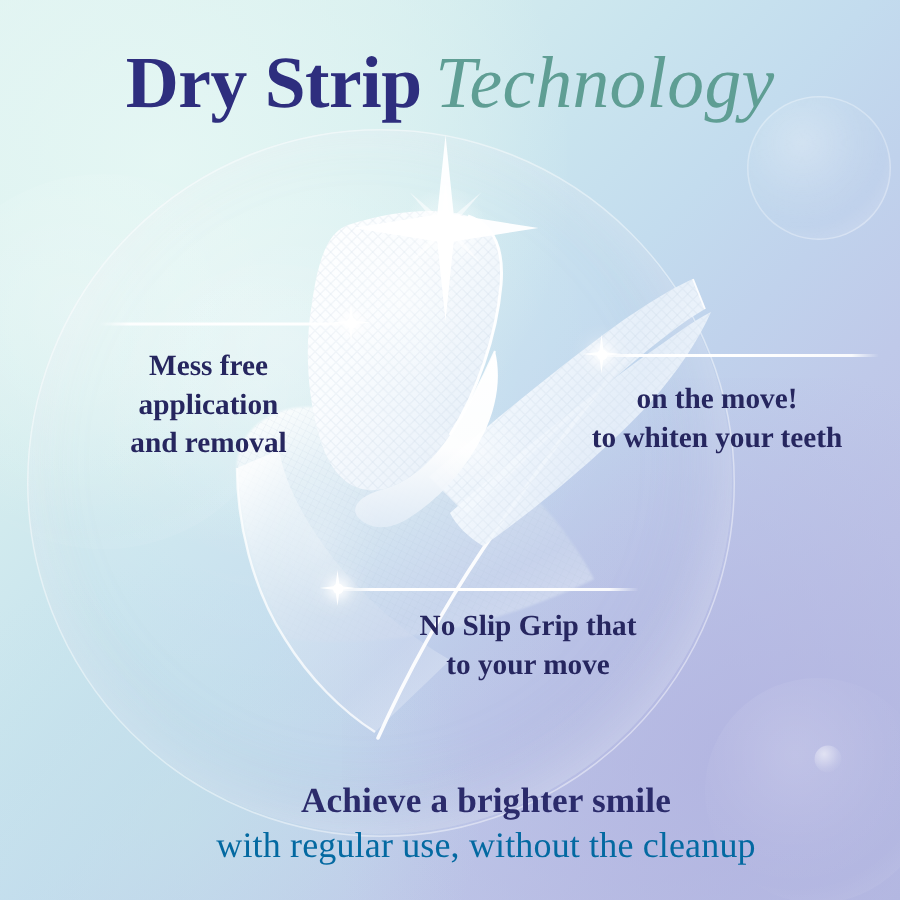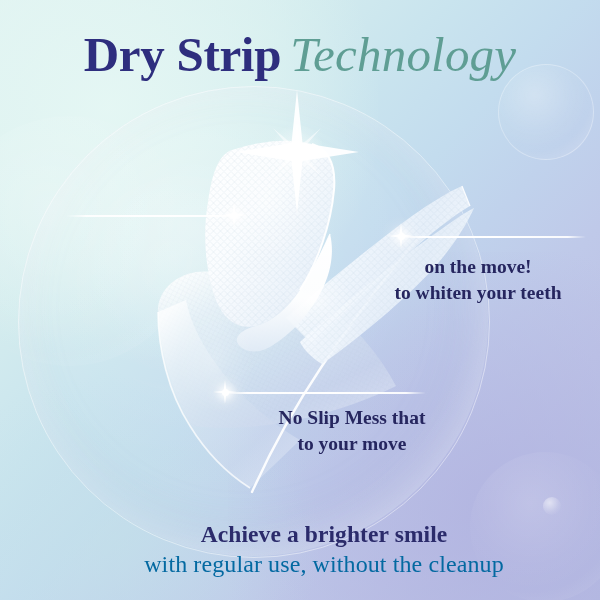--- a/index.html
+++ b/index.html
@@ -424,28 +424,33 @@
 
   <div class="leader leader-left"></div>
   <div class="node   node-left"></div>
 
   <div class="leader leader-right"></div>
   <div class="node   node-right"></div>
 
   <div class="leader leader-bottom"></div>
   <div class="node   node-bottom"></div>
 
+  <div class="callout callout-left">
+    <div>Mess free</div>
+    <div>application</div>
+    <div>and removal</div>
+  </div>
 
   <div class="callout callout-right">
     <div>on the move!</div>
     <div>to whiten your teeth</div>
   </div>
 
   <div class="callout callout-bottom">
-    <div>No Slip Mess that</div>
+    <div>No Slip Grip that</div>
     <div>to your move</div>
   </div>
 
   <div class="tagline">
     <div class="tagline-1">Achieve a brighter smile</div>
     <div class="tagline-2">with regular use, without the cleanup</div>
   </div>
 
 </div>
 

